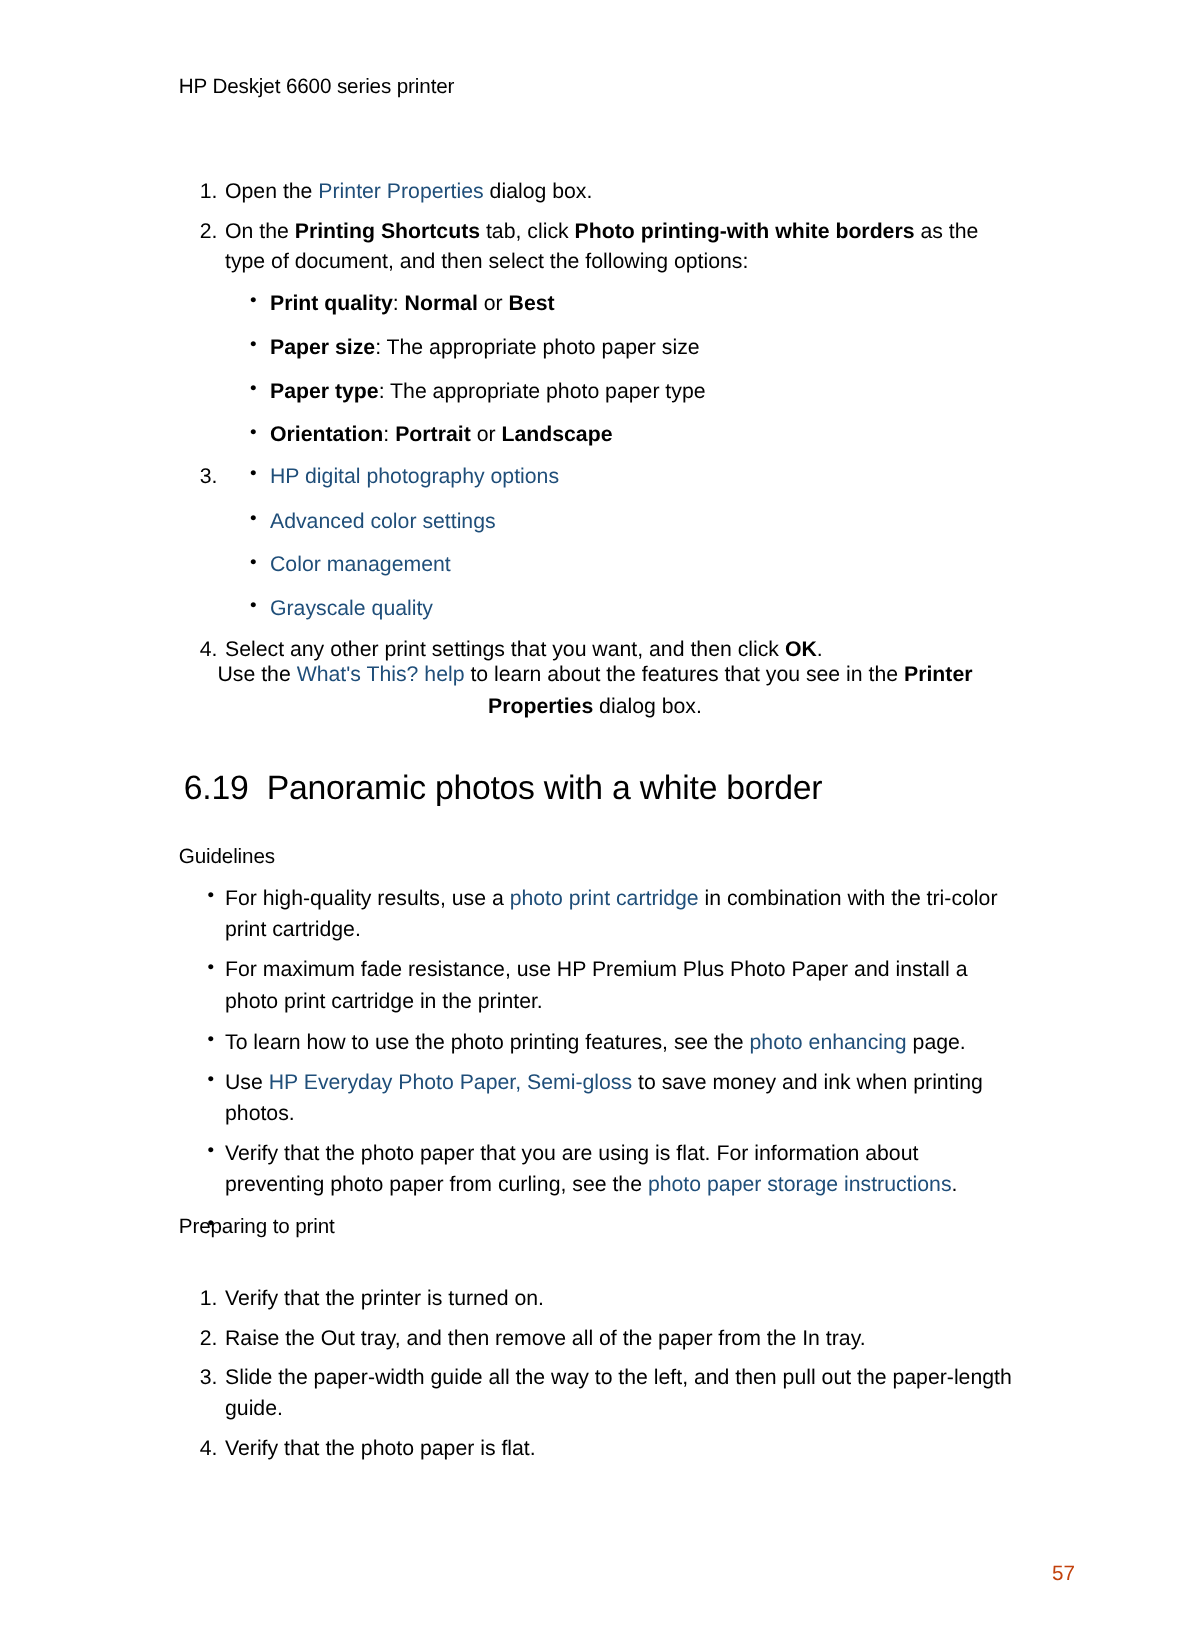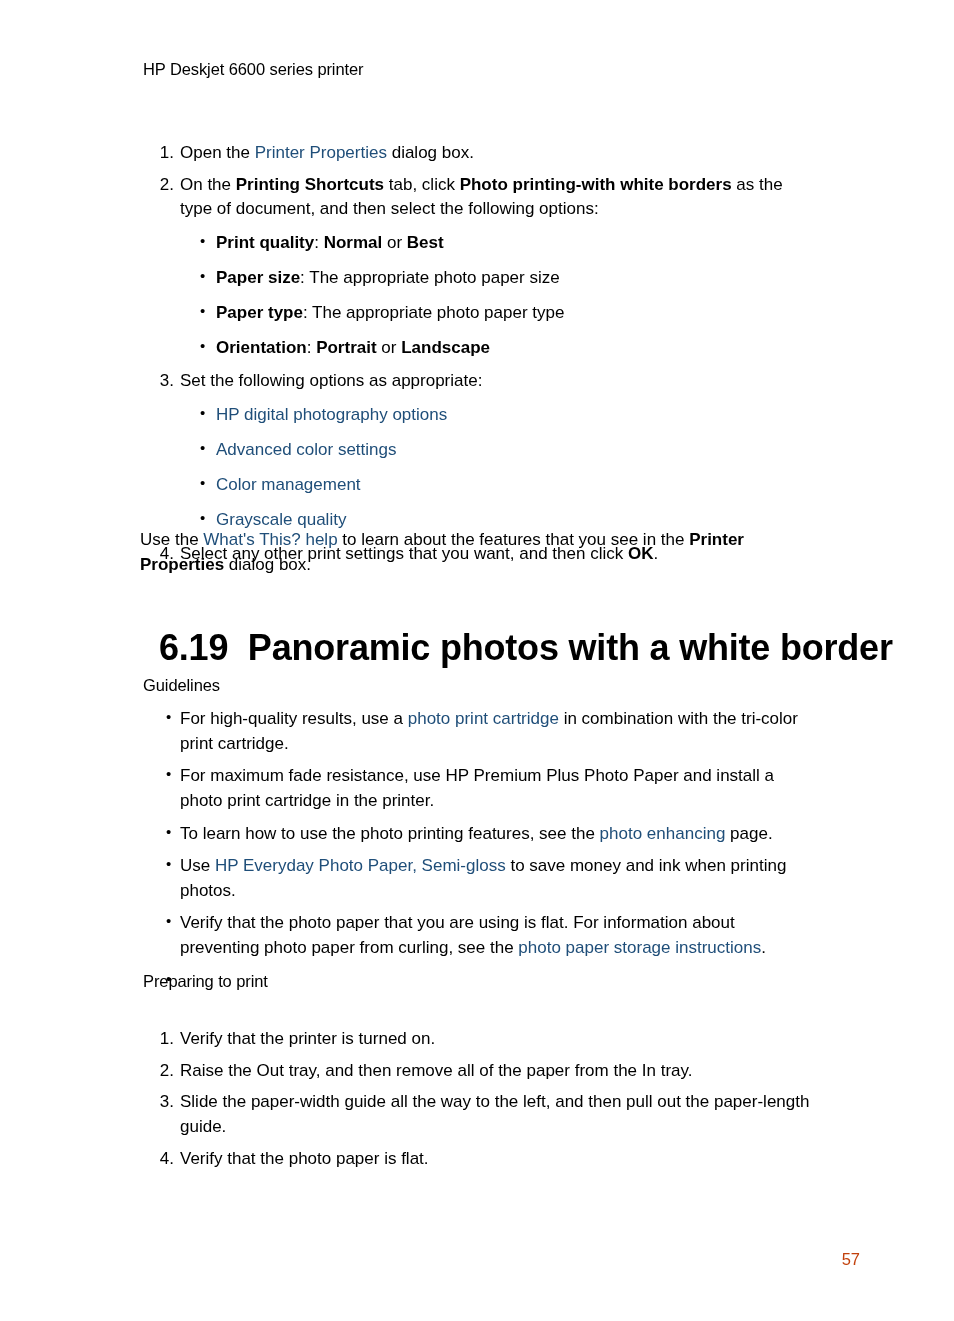--- a/index.html
+++ b/index.html
@@ -100,37 +100,38 @@
 
   .link {
     color: #1F4E79;
   }
   .bold {
     font-weight: bold;
   }
 
   
   .section-heading {
-    font-size: 36px;
-    font-weight: bold;
+    font-size: 27px;
+    font-weight: normal;
     letter-spacing: -0.2px;
-    margin: 16px;
+    margin: 4px;
     white-space: pre;
   }
   .sub-heading {
     font-size: 16.5px;
     font-weight: normal;
     margin: 0;
     letter-spacing: -0.1px;
   }
 
   .para {
     font-size: 17px;
     line-height: 1.45;
     margin: 0;
+    text-align: center;
   }
 
   .page-number {
     position: absolute;
     right: 94px;
     bottom: 52px;
     font-size: 16.5px;
     color: #c2410c;
   }
 
@@ -152,21 +153,21 @@
 
   <div id="block-list1">
     <ol class="num-list">
         <li><span class="marker">1.</span><span><span>Open the </span><span class="link">Printer Properties</span><span> dialog box.</span></span></li>
         <li><span class="marker">2.</span><span><span>On the </span><span class="bold">Printing Shortcuts</span><span> tab, click </span><span class="bold">Photo printing-with white borders</span><span> as the type of document, and then select the following options:</span></span><ul class="sub-bullets">
             <li><span class="bullet">•</span><span><span class="bold">Print quality</span><span>: </span><span class="bold">Normal</span><span> or </span><span class="bold">Best</span></span></li>
             <li><span class="bullet">•</span><span><span class="bold">Paper size</span><span>: The appropriate photo paper size</span></span></li>
             <li><span class="bullet">•</span><span><span class="bold">Paper type</span><span>: The appropriate photo paper type</span></span></li>
             <li><span class="bullet">•</span><span><span class="bold">Orientation</span><span>: </span><span class="bold">Portrait</span><span> or </span><span class="bold">Landscape</span></span></li>
           </ul></li>
-        <li><span class="marker">3.</span><span><span>Set the following options as appropriate:</span></span><ul class="sub-bullets">
+        <li><span class="marker">3.</span><ul class="sub-bullets">
             <li><span class="bullet">•</span><span><span class="link">HP digital photography options</span></span></li>
             <li><span class="bullet">•</span><span><span class="link">Advanced color settings</span></span></li>
             <li><span class="bullet">•</span><span><span class="link">Color management</span></span></li>
             <li><span class="bullet">•</span><span><span class="link">Grayscale quality</span></span></li>
           </ul></li>
         <li><span class="marker">4.</span><span><span>Select any other print settings that you want, and then click </span><span class="bold">OK</span><span>.</span></span></li>
       </ol>
   </div>
 
   <div id="block-para1">

